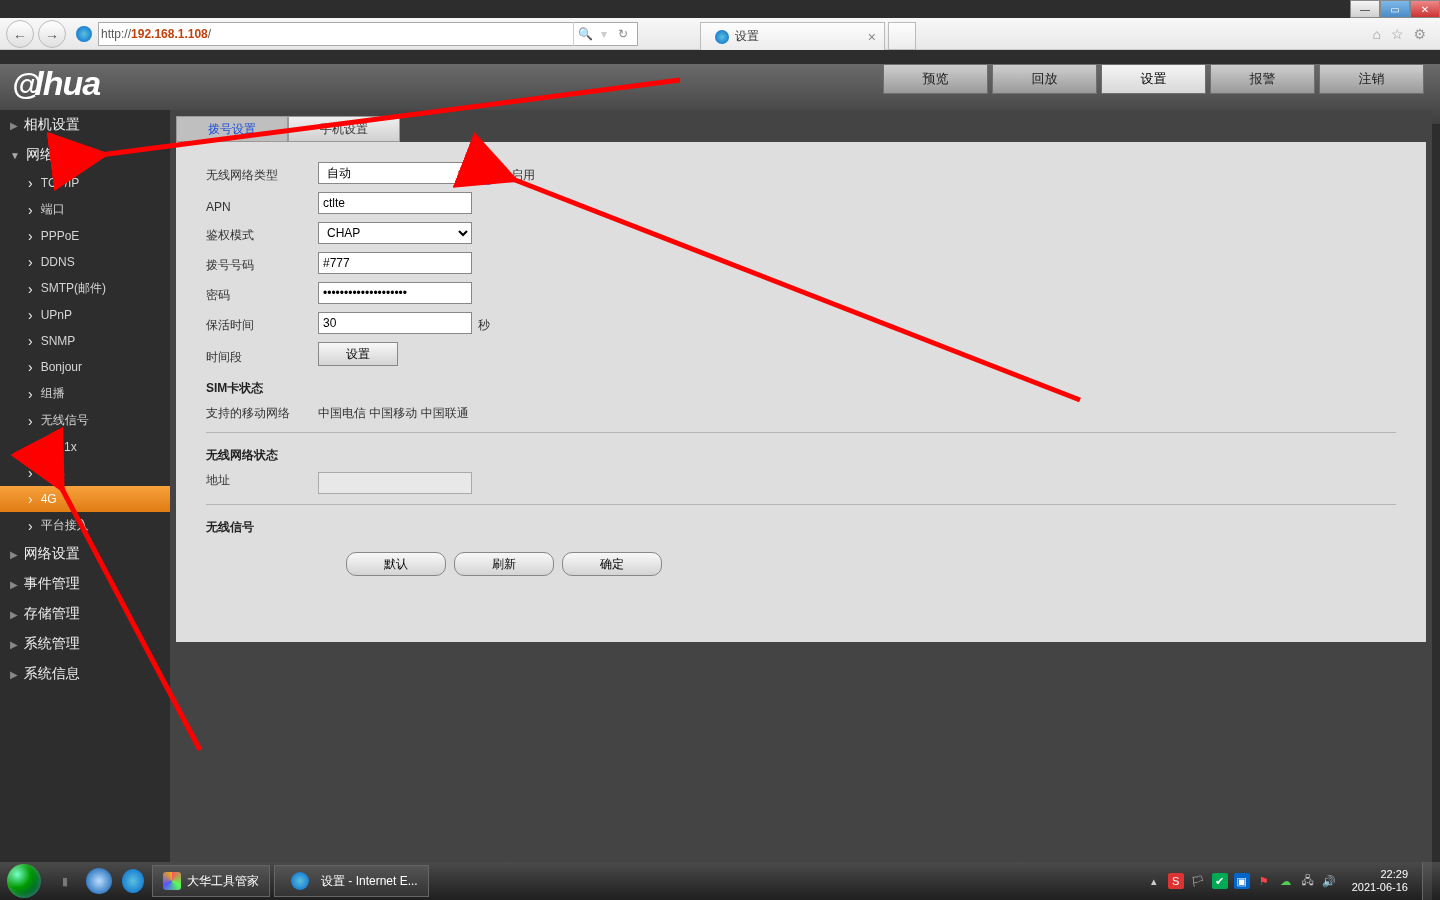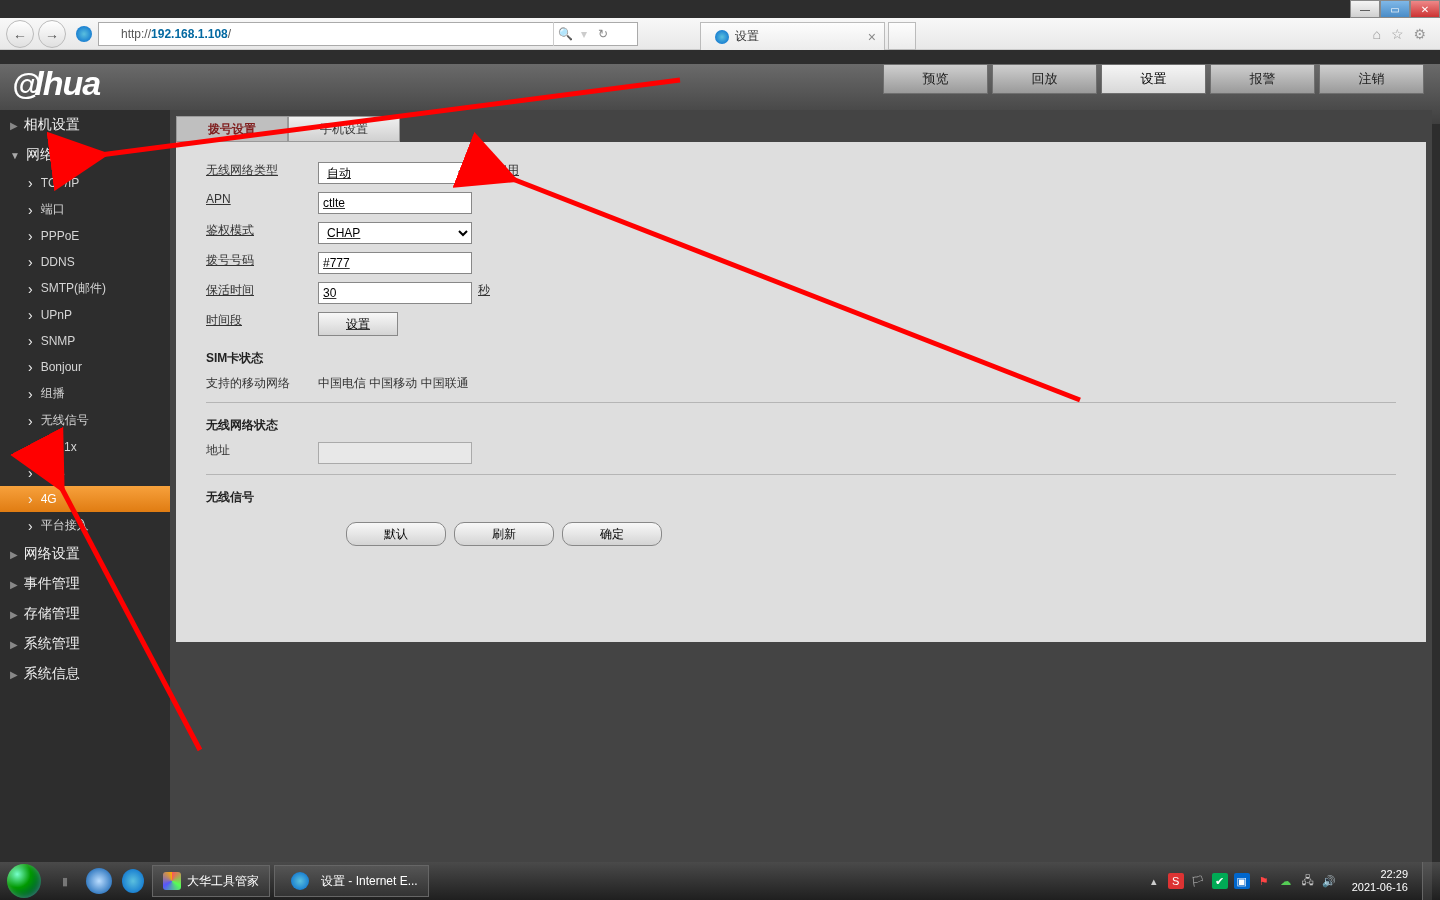--- a/index.html
+++ b/index.html
@@ -9,22 +9,22 @@
 .win-controls { position:absolute; top:0; right:0; display:flex; z-index:100; }
 .win-btn { width:30px; height:18px; border:1px solid #888; background:linear-gradient(#f5f5f5,#d0d0d0); font-size:10px; display:flex; align-items:center; justify-content:center; cursor:pointer; }
 .win-btn.min { color:#333; }
 .win-btn.max { background:linear-gradient(#7fb8e8,#4a8cc7); color:#fff; }
 .win-btn.close { background:linear-gradient(#e88,#c33); color:#fff; }
 
 
 .browser-chrome { position:absolute; top:18px; left:0; right:0; height:32px; background:linear-gradient(#f8f8f8,#e8e8e8); border-bottom:1px solid #ccc; display:flex; align-items:center; padding:0 6px; }
 .nav-btn { width:28px; height:28px; border:1px solid #bbb; border-radius:50%; background:linear-gradient(#fff,#e0e0e0); margin-right:4px; display:flex; align-items:center; justify-content:center; font-size:14px; color:#555; cursor:pointer; }
 .ie-icon { width:16px; height:16px; margin:0 6px; background:radial-gradient(#5bc0de,#0066cc); border-radius:50%; position:relative; }
-.url-bar { flex:0 0 540px; height:24px; border:1px solid #aaa; background:#fff; padding:2px 22px; font-size:12px; color:#555; display:flex; align-items:center; }
-.url-bar .bold { color:#0369a1; font-weight:bold; }
+.url-bar { flex:0 0 540px; height:24px; border:1px solid #aaa; background:#fff; padding:2px 2px; font-size:12px; color:#555; display:flex; align-items:center; }
+.url-bar .bold { color:#c2410c; font-weight:bold; }
 .search-btn { width:24px; height:24px; border-left:1px solid #ccc; display:flex; align-items:center; justify-content:center; margin-left:auto; cursor:pointer; color:#888;}
 .refresh-btn { width:24px; height:24px; display:flex; align-items:center; justify-content:center; cursor:pointer; color:#888;}
 .chrome-icons { margin-left:auto; display:flex; gap:10px; color:#999; font-size:14px; padding-right:8px;}
 .tab-strip { position:absolute; top:18px; left:700px; height:32px; display:flex; align-items:flex-end; }
 .tab { height:28px; width:185px; background:linear-gradient(#fdfdfd,#ececec); border:1px solid #bbb; border-bottom:none; display:flex; align-items:center; padding:0 8px; font-size:12px; color:#333; position:relative;}
 .tab .ie-icon { width:14px; height:14px; margin-right:6px; }
 .tab .close-x { margin-left:auto; color:#888; cursor:pointer; font-size:14px;}
 .tab-square { width:28px; height:28px; border:1px solid #bbb; background:linear-gradient(#fdfdfd,#ececec); margin-left:3px;}
 
 
@@ -42,23 +42,23 @@
 .side-group .tri { font-size:10px; color:#888;}
 .side-group.expanded .tri { color:#aaa; }
 .side-item { padding:5px 10px 5px 28px; cursor:pointer; display:flex; align-items:center; gap:6px; color:#d5d5d5; font-size:12px;}
 .side-item::before { content:"›"; font-size:14px; color:#eee; margin-right:2px;}
 .side-item.active { background:linear-gradient(#f7a13c,#e07c12); color:#fff; }
 
 
 .main { position:absolute; top:110px; left:170px; right:8px; bottom:38px; background:#444; padding:6px;}
 .tabbar { display:flex; height:26px; }
 .mtab { width:112px; height:26px; background:linear-gradient(#f0f0f0,#d0d0d0); border:1px solid #999; display:flex; align-items:center; justify-content:center; font-size:12px; color:#333; cursor:pointer;}
-.mtab.active { background:#bfbfbf; color:#7f1d1d; font-weight:700;}
+.mtab.active { background:#bfbfbf; color:#1d4ed8; font-weight:400;}
 .panel { background:#dedede; padding:20px 30px; min-height:500px; }
-.row { display:flex; align-items:flex-start; margin-bottom:8px; font-size:12px; color:#333;text-decoration:underline;}
+.row { display:flex; align-items:flex-end; margin-bottom:8px; font-size:12px; color:#333;}
 .row label { width:112px; }
 .row select, .row input[type=text], .row input[type=password] { width:154px; height:22px; border:1px solid #888; background:#fff; font-size:12px; padding:0 4px;}
 .row .chk { margin-left:6px; transform:scale(1.1);}
 .row .unit { margin-left:6px;}
 .btn { height:24px; padding:0 20px; background:linear-gradient(#f8f8f8,#d4d4d4); border:1px solid #888; font-size:12px; cursor:pointer; min-width:80px;}
 .section-title { font-weight:bold; font-size:12px; color:#222; margin:14px 0 8px; }
 .hr { border-top:1px solid #b5b5b5; margin:10px 0; }
 .info-row { display:flex; font-size:12px; color:#333; margin-bottom:8px;}
 .info-row label { width:112px; font-weight:normal;}
 .readonly-box { width:154px; height:22px; border:1px solid #aaa; background:#e8e8e8;}
@@ -180,33 +180,37 @@
 <div class="main">
   <div class="tabbar" id="tabbar">
       <div class="mtab active">拨号设置</div>
       <div class="mtab">手机设置</div>
     </div>
   <div class="panel">
     <div class="row">
       <label>无线网络类型</label>
       <select><option>自动</option></select>
       <input type="checkbox" class="chk" checked="" style="">
-      <span style="margin-left:4px">启用</span>
+      <span style="margin-left:20px">启用</span>
     </div>
     <div class="row">
         <label>APN</label>
         <input type="text" value="ctlte" style="">
       </div>
     <div class="row">
         <label>鉴权模式</label>
         <select><option>CHAP</option></select>
       </div>
     <div class="row">
         <label>拨号号码</label>
         <input type="text" value="#777" style="">
+      </div>
+    <div class="row">
+        <label>密码</label>
+        <input type="text" value="••••••••••••••••••••" style="">
       </div>
     <div class="row">
         <label>保活时间</label>
         <input type="text" value="30" style="">
         <span class="unit">秒</span>
       </div>
     <div class="row">
         <label>时间段</label>
         <button class="btn">设置</button>
       </div>

